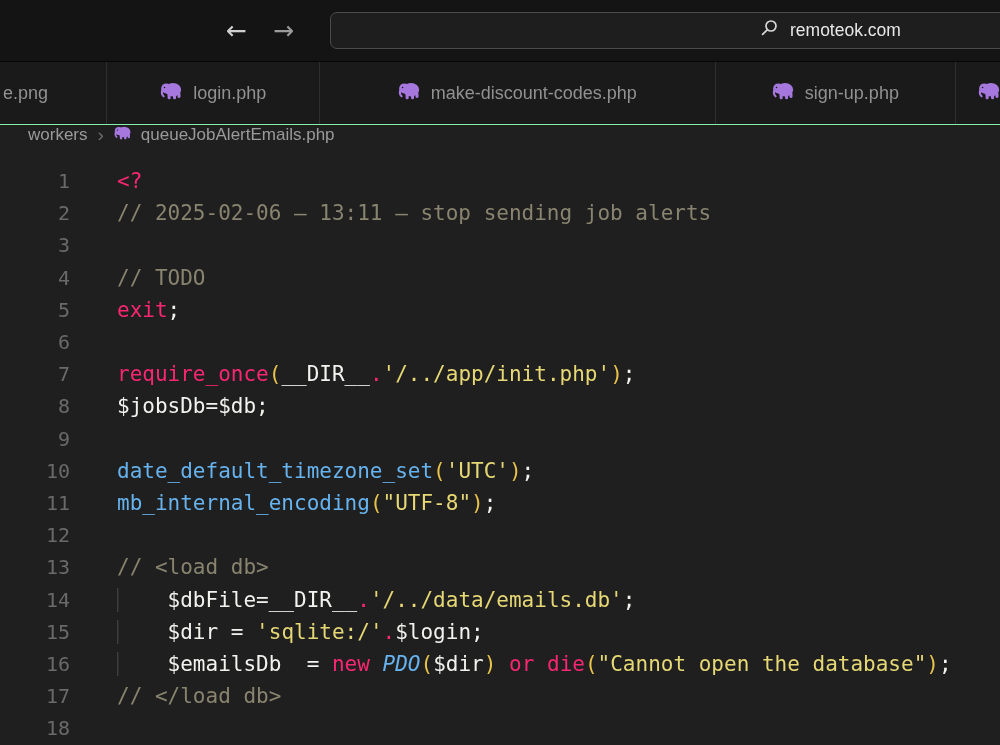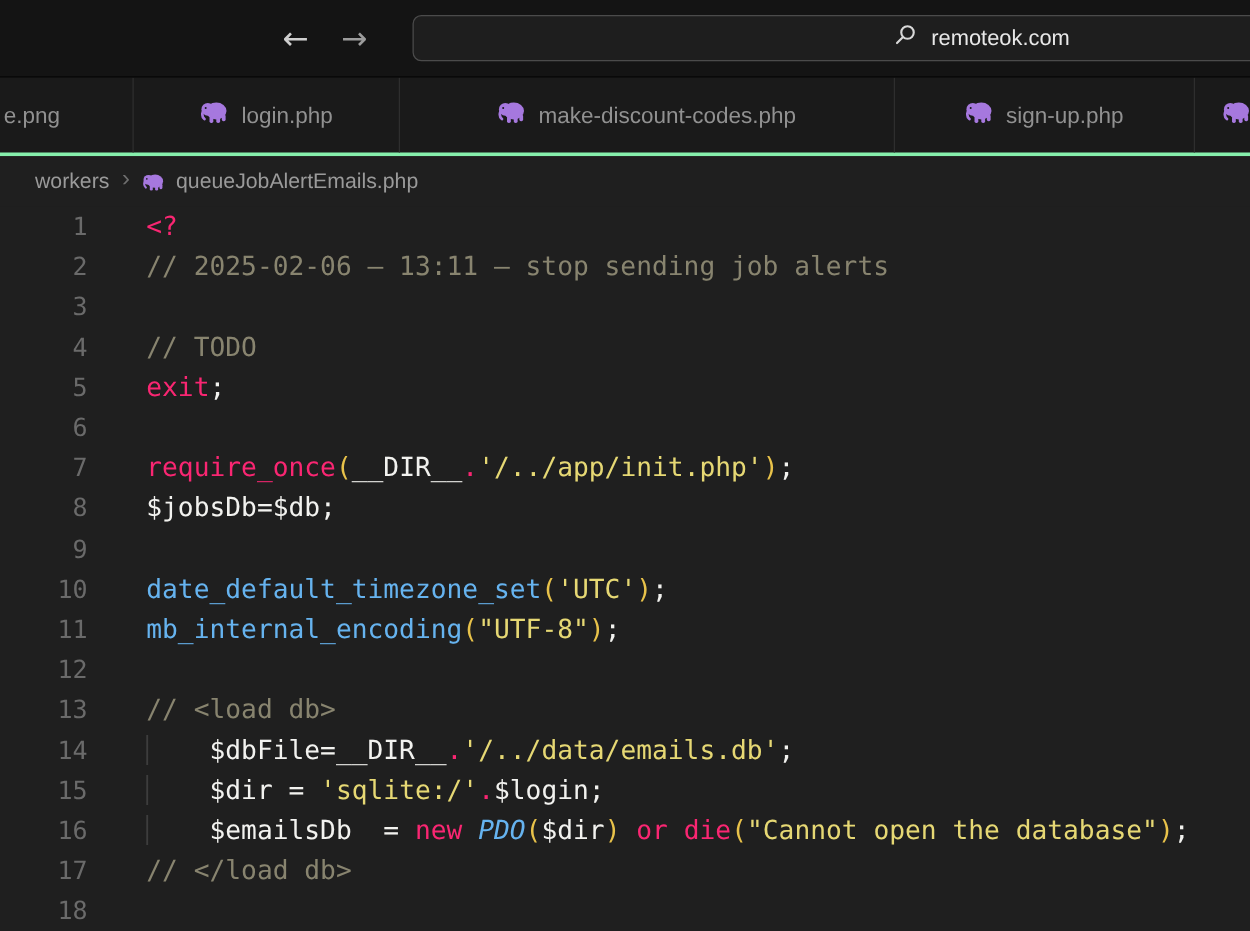--- a/index.html
+++ b/index.html
@@ -23,47 +23,47 @@
     font-family:"DejaVu Sans", sans-serif;
     font-size:25px; line-height:1; color:#cfcfcf; cursor:default; user-select:none;
   }
   .arrow.fwd { color:#9c9c9c; }
   .url-bar {
     position:absolute; left:330px; top:12px; width:700px; height:37px;
     box-sizing:border-box; border:1px solid #4b4b4b; border-radius:7px;
     background:#1e1e1e;
   }
   .url-content {
-    position:absolute; left:384px; top:0; height:35px;
+    position:absolute; left:429px; top:0; height:35px;
     display:flex; align-items:center; gap:11px;
     color:#e8e8e8; font-size:17.5px; white-space:nowrap;
   }
   .search-glyph { display:block; color:#d8d8d8; }
 
   
   .tabbar {
     height:63px; background:#1a1a1a; display:flex;
-    box-sizing:border-box; border-bottom:3px solid #86efac;
+    box-sizing:border-box; border-bottom:1px solid #86efac;
   }
   .tab {
     display:flex; align-items:center; justify-content:center; gap:11px;
     box-sizing:border-box; border-right:1px solid #2e2e2e;
     color:#919191; font-size:18px; white-space:nowrap; overflow:hidden;
     cursor:default;
   }
   .tab-1 { width:108px; justify-content:flex-start; padding-left:3px; }
   .tab-2 { width:214px; }
   .tab-3 { width:398px; }
   .tab-4 { width:242px; }
   .tab-5 { flex:1 1 auto; justify-content:flex-start; padding-left:22px; border-right:none; }
   .php-icon { color:var(--php_icon,#a678de); flex:none; }
 
   
   .breadcrumb {
-    height:40px; background:#1f1f1f; display:flex; align-items:center;
+    height:40px; background:#1f1f1f; display:flex; 
     padding-left:28px; gap:10px; color:#9a9a9a; font-size:17px;
   }
   .crumb-sep { color:#6e6e6e; font-size:19px; transform:translateY(-1px); }
   .breadcrumb .php-icon svg { width:17px; height:15px; display:block; }
 
   
   .editor {
     font-family:"DejaVu Sans Mono", monospace;
     font-size:21px; background:#1f1f1f;
   }

